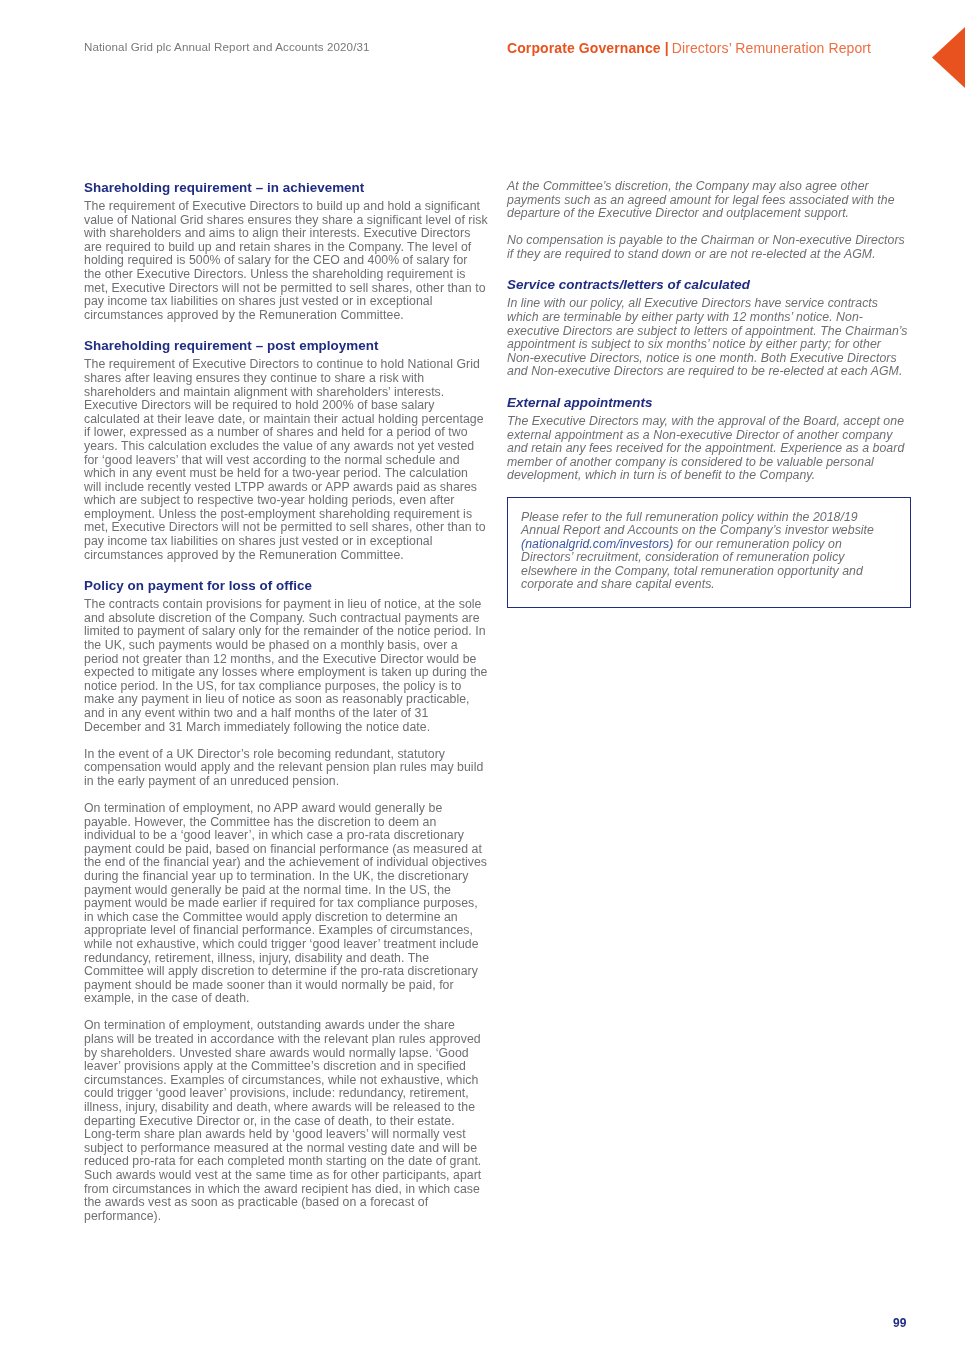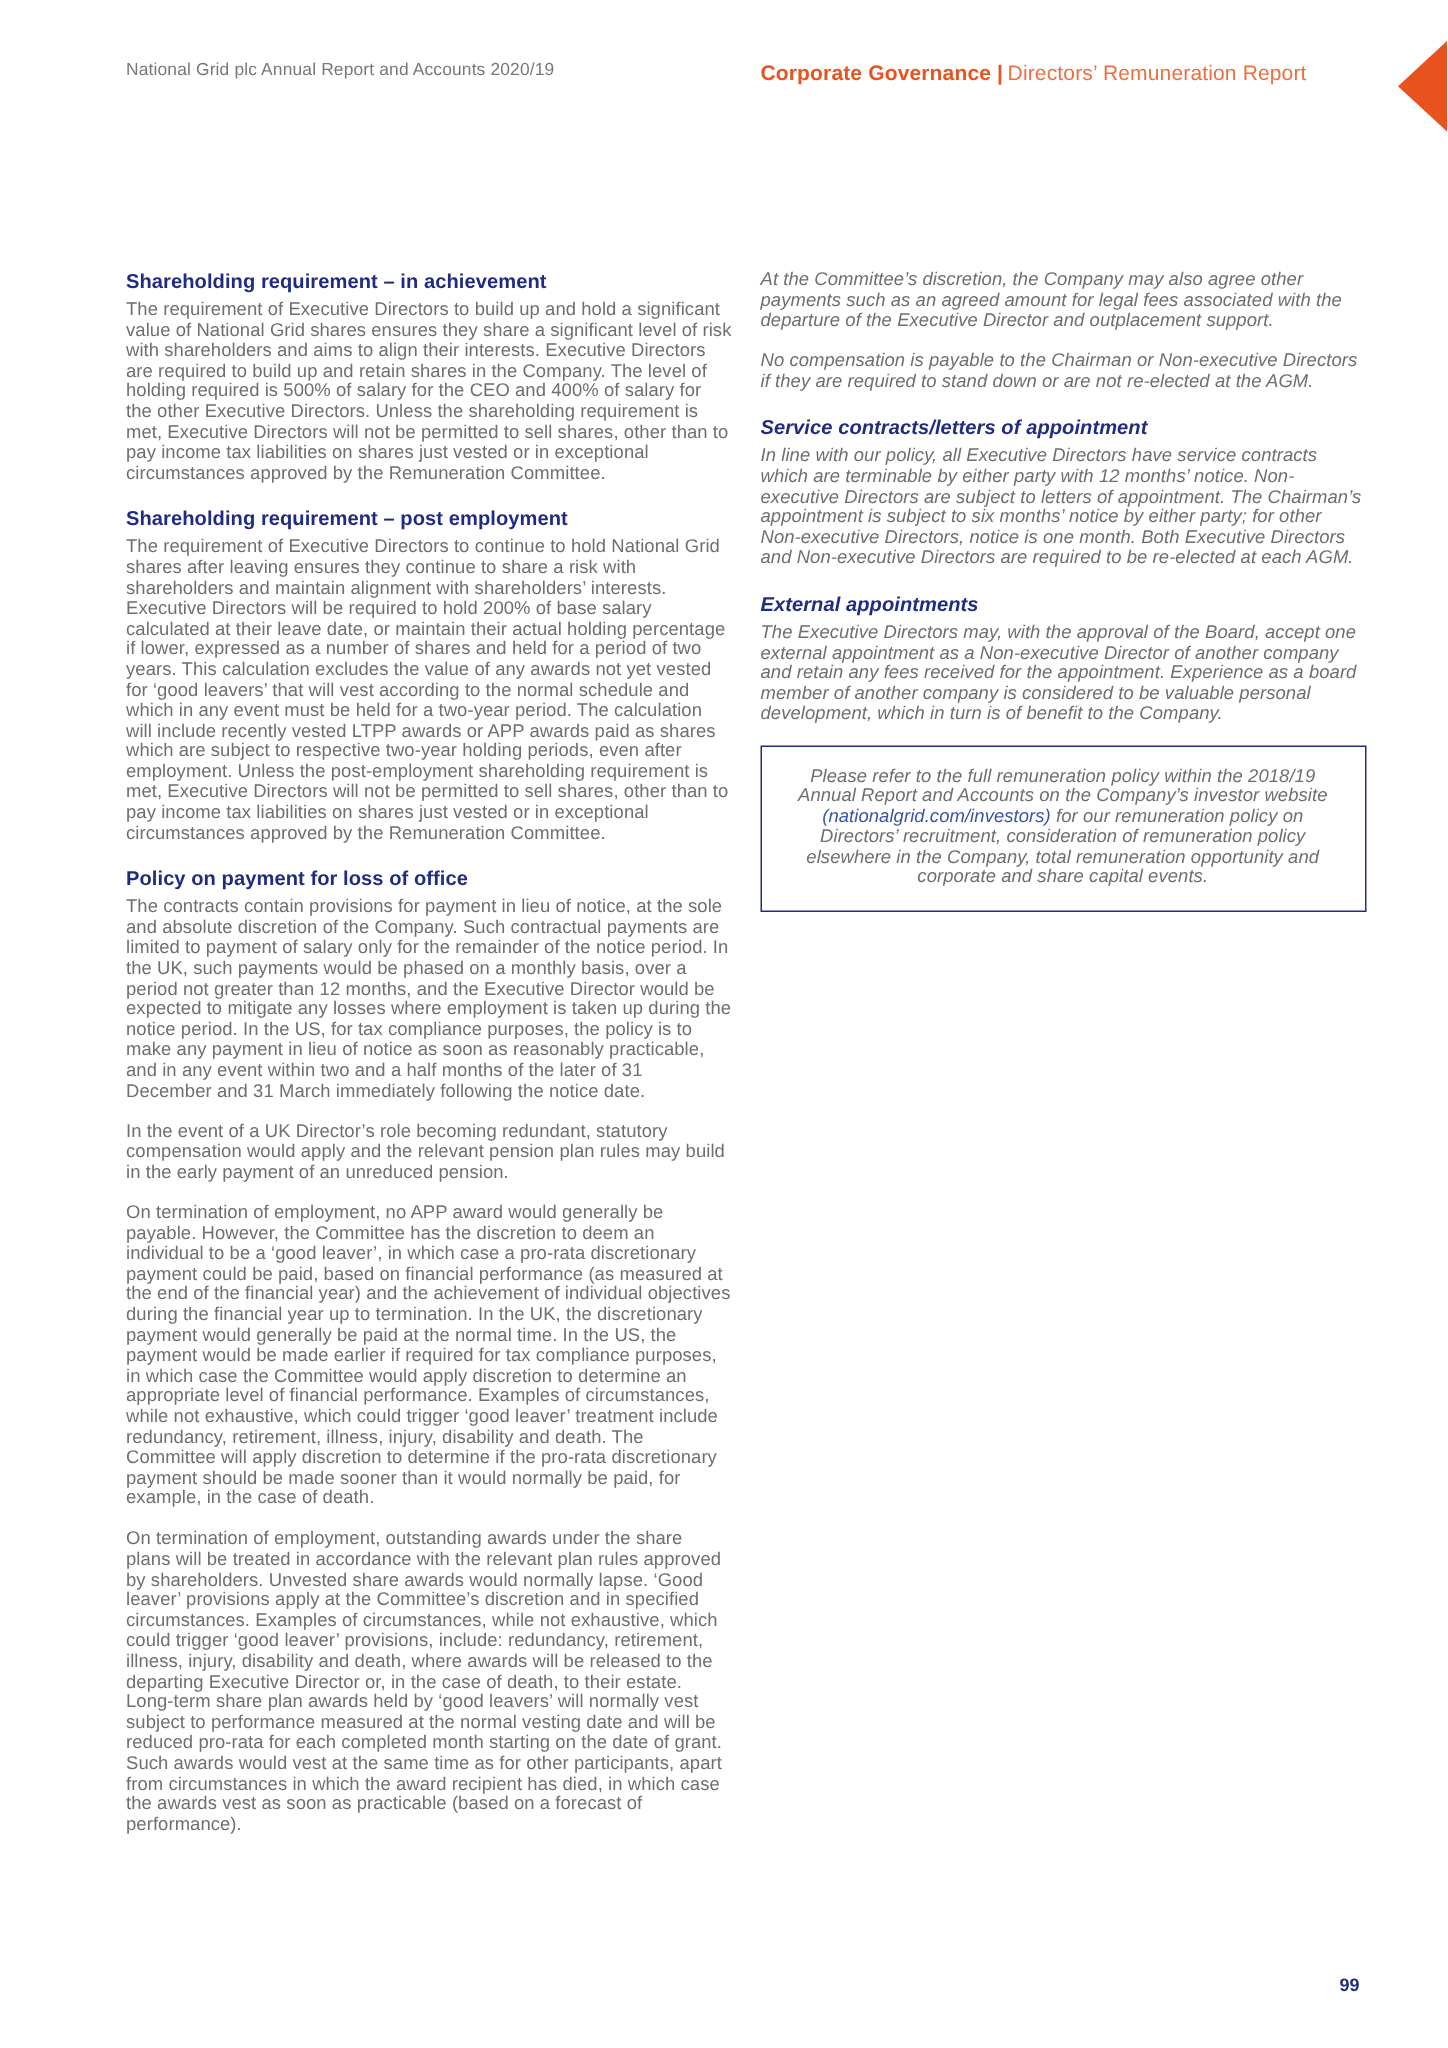--- a/index.html
+++ b/index.html
@@ -66,21 +66,20 @@
     letter-spacing: 0.05px;
   }
 
   
   .callout {
     margin-top: 9px;
     border: 1px solid #1f2c82;
     padding: 13px 14px 15px 13px;
     box-sizing: border-box;
     width: 404px;
-    text-align: center;
   }
   .callout .body-p { margin: 0; }
   .callout a {
     color: #3a55a5;
     text-decoration: none;
     cursor: pointer;
   }
 
   
   .page-num {
@@ -89,21 +88,21 @@
     font-size: 12px;
     font-weight: 700;
     color: #1f2c82;
   }
 </style>
 </head>
 <body>
 
 <div class="page">
 
-  <div class="hdr-left">National Grid plc Annual Report and Accounts 2020/19</div>
+  <div class="hdr-left">National Grid plc Annual Report and Accounts 2020/31</div>
   <div class="hdr-right">
     <span class="sect">Corporate Governance |</span><span class="subsect">Directors’ Remuneration Report</span>
   </div>
   <div class="edge-arrow"></div>
 
   <div class="col col-left">
     <h3 class="section-heading">Shareholding requirement – in achievement</h3>
     <p class="body-p">The requirement of Executive Directors to build up and hold a significant value of National Grid shares ensures they share a significant level of risk with shareholders and aims to align their interests. Executive Directors are required to build up and retain shares in the Company. The level of holding required is 500% of salary for the CEO and 400% of salary for the other Executive Directors. Unless the shareholding requirement is met, Executive Directors will not be permitted to sell shares, other than to pay income tax liabilities on shares just vested or in exceptional circumstances approved by the Remuneration Committee.</p>
 
     <h3 class="section-heading">Shareholding requirement – post employment</h3>
@@ -113,21 +112,21 @@
     <p class="body-p">The contracts contain provisions for payment in lieu of notice, at the sole and absolute discretion of the Company. Such contractual payments are limited to payment of salary only for the remainder of the notice period. In the UK, such payments would be phased on a monthly basis, over a period not greater than 12 months, and the Executive Director would be expected to mitigate any losses where employment is taken up during the notice period. In the US, for tax compliance purposes, the policy is to make any payment in lieu of notice as soon as reasonably practicable, and in any event within two and a half months of the later of 31 December and 31 March immediately following the notice date.</p>
     <p class="body-p">In the event of a UK Director’s role becoming redundant, statutory compensation would apply and the relevant pension plan rules may build in the early payment of an unreduced pension.</p>
     <p class="body-p">On termination of employment, no APP award would generally be payable. However, the Committee has the discretion to deem an individual to be a ‘good leaver’, in which case a pro-rata discretionary payment could be paid, based on financial performance (as measured at the end of the financial year) and the achievement of individual objectives during the financial year up to termination. In the UK, the discretionary payment would generally be paid at the normal time. In the US, the payment would be made earlier if required for tax compliance purposes, in which case the Committee would apply discretion to determine an appropriate level of financial performance. Examples of circumstances, while not exhaustive, which could trigger ‘good leaver’ treatment include redundancy, retirement, illness, injury, disability and death. The Committee will apply discretion to determine if the pro-rata discretionary payment should be made sooner than it would normally be paid, for example, in the case of death.</p>
     <p class="body-p">On termination of employment, outstanding awards under the share plans will be treated in accordance with the relevant plan rules approved by shareholders. Unvested share awards would normally lapse. ‘Good leaver’ provisions apply at the Committee’s discretion and in specified circumstances. Examples of circumstances, while not exhaustive, which could trigger ‘good leaver’ provisions, include: redundancy, retirement, illness, injury, disability and death, where awards will be released to the departing Executive Director or, in the case of death, to their estate. Long-term share plan awards held by ‘good leavers’ will normally vest subject to performance measured at the normal vesting date and will be reduced pro-rata for each completed month starting on the date of grant. Such awards would vest at the same time as for other participants, apart from circumstances in which the award recipient has died, in which case the awards vest as soon as practicable (based on a forecast of performance).</p>
   </div>
 
   <div class="col col-right">
     <p class="body-p">At the Committee’s discretion, the Company may also agree other payments such as an agreed amount for legal fees associated with the departure of the Executive Director and outplacement support.</p>
     <p class="body-p">No compensation is payable to the Chairman or Non-executive Directors if they are required to stand down or are not re-elected at the AGM.</p>
 
-    <h3 class="section-heading">Service contracts/letters of appointment</h3>
+    <h3 class="section-heading">Service contracts/letters of calculated</h3>
     <p class="body-p">In line with our policy, all Executive Directors have service contracts which are terminable by either party with 12 months’ notice. Non-executive Directors are subject to letters of appointment. The Chairman’s appointment is subject to six months’ notice by either party; for other Non-executive Directors, notice is one month. Both Executive Directors and Non-executive Directors are required to be re-elected at each AGM.</p>
 
     <h3 class="section-heading">External appointments</h3>
     <p class="body-p">The Executive Directors may, with the approval of the Board, accept one external appointment as a Non-executive Director of another company and retain any fees received for the appointment. Experience as a board member of another company is considered to be valuable personal development, which in turn is of benefit to the Company.</p>
 
     <div class="callout">
       <p class="body-p"><span>Please refer to the full remuneration policy within the 2018/19 Annual Report and Accounts on the Company’s investor website </span><a href="#">(nationalgrid.com/investors)</a><span> for our remuneration policy on Directors’ recruitment, consideration of remuneration policy elsewhere in the Company, total remuneration opportunity and corporate and share capital events.</span></p>
     </div>
   </div>
 

